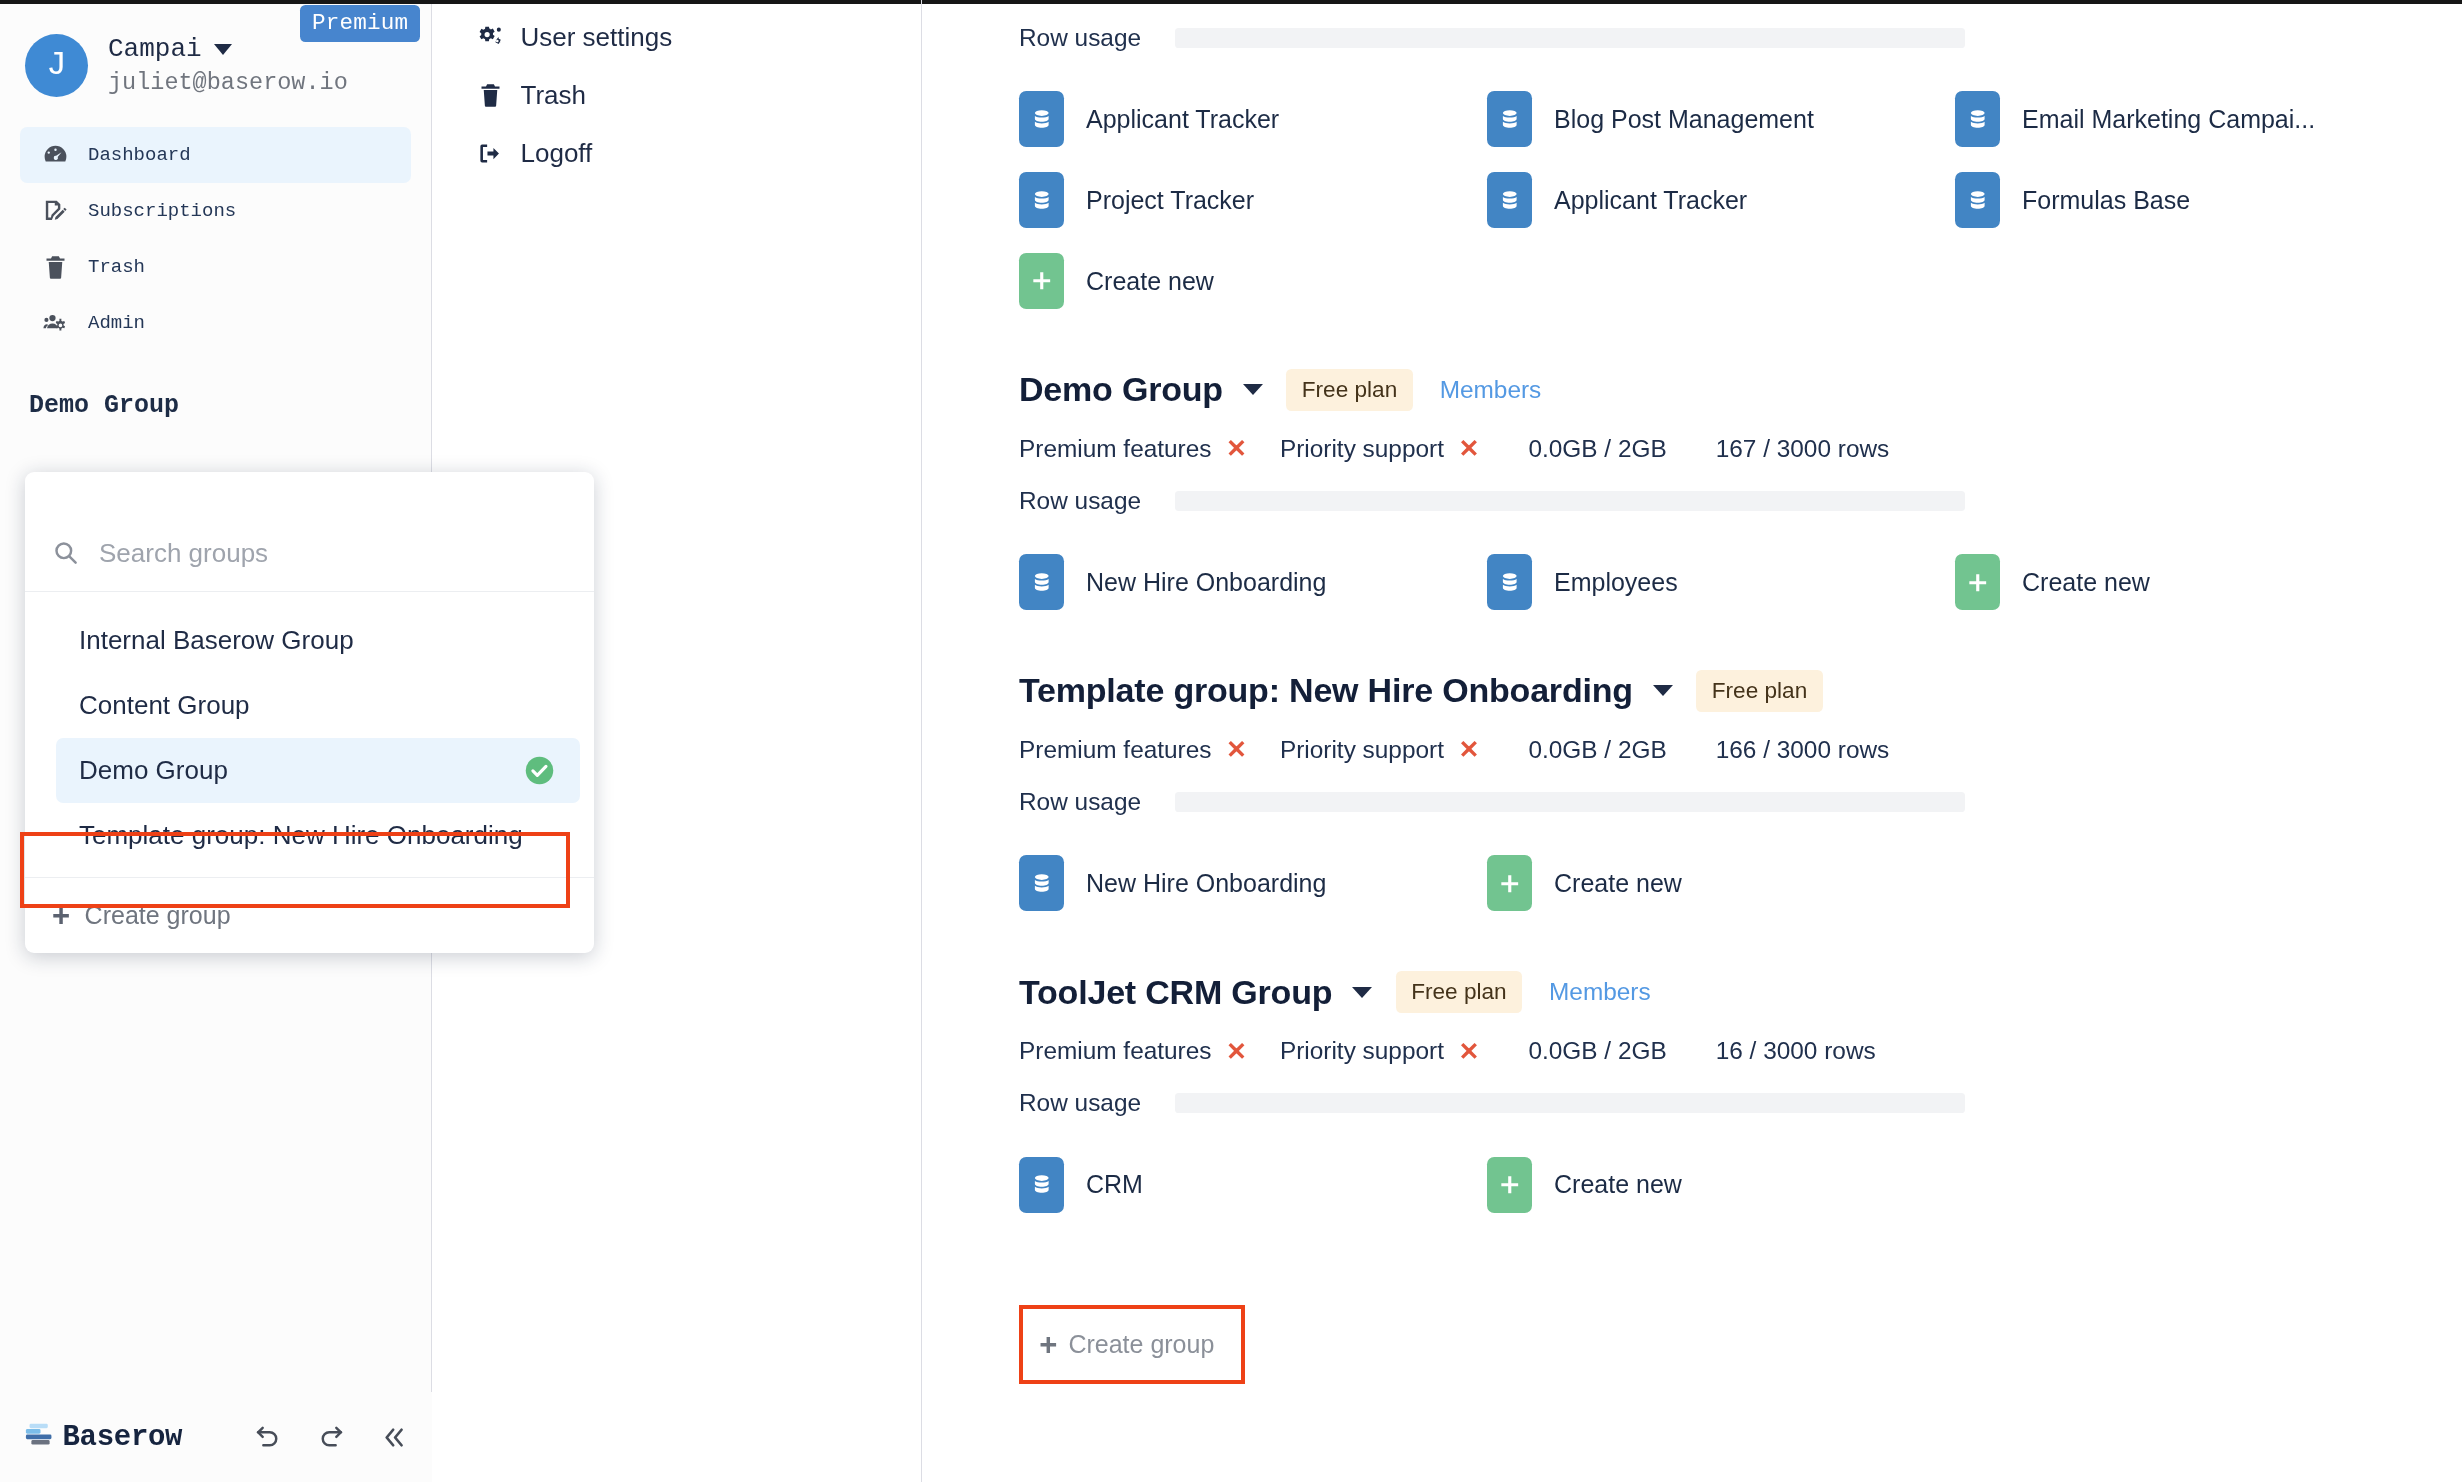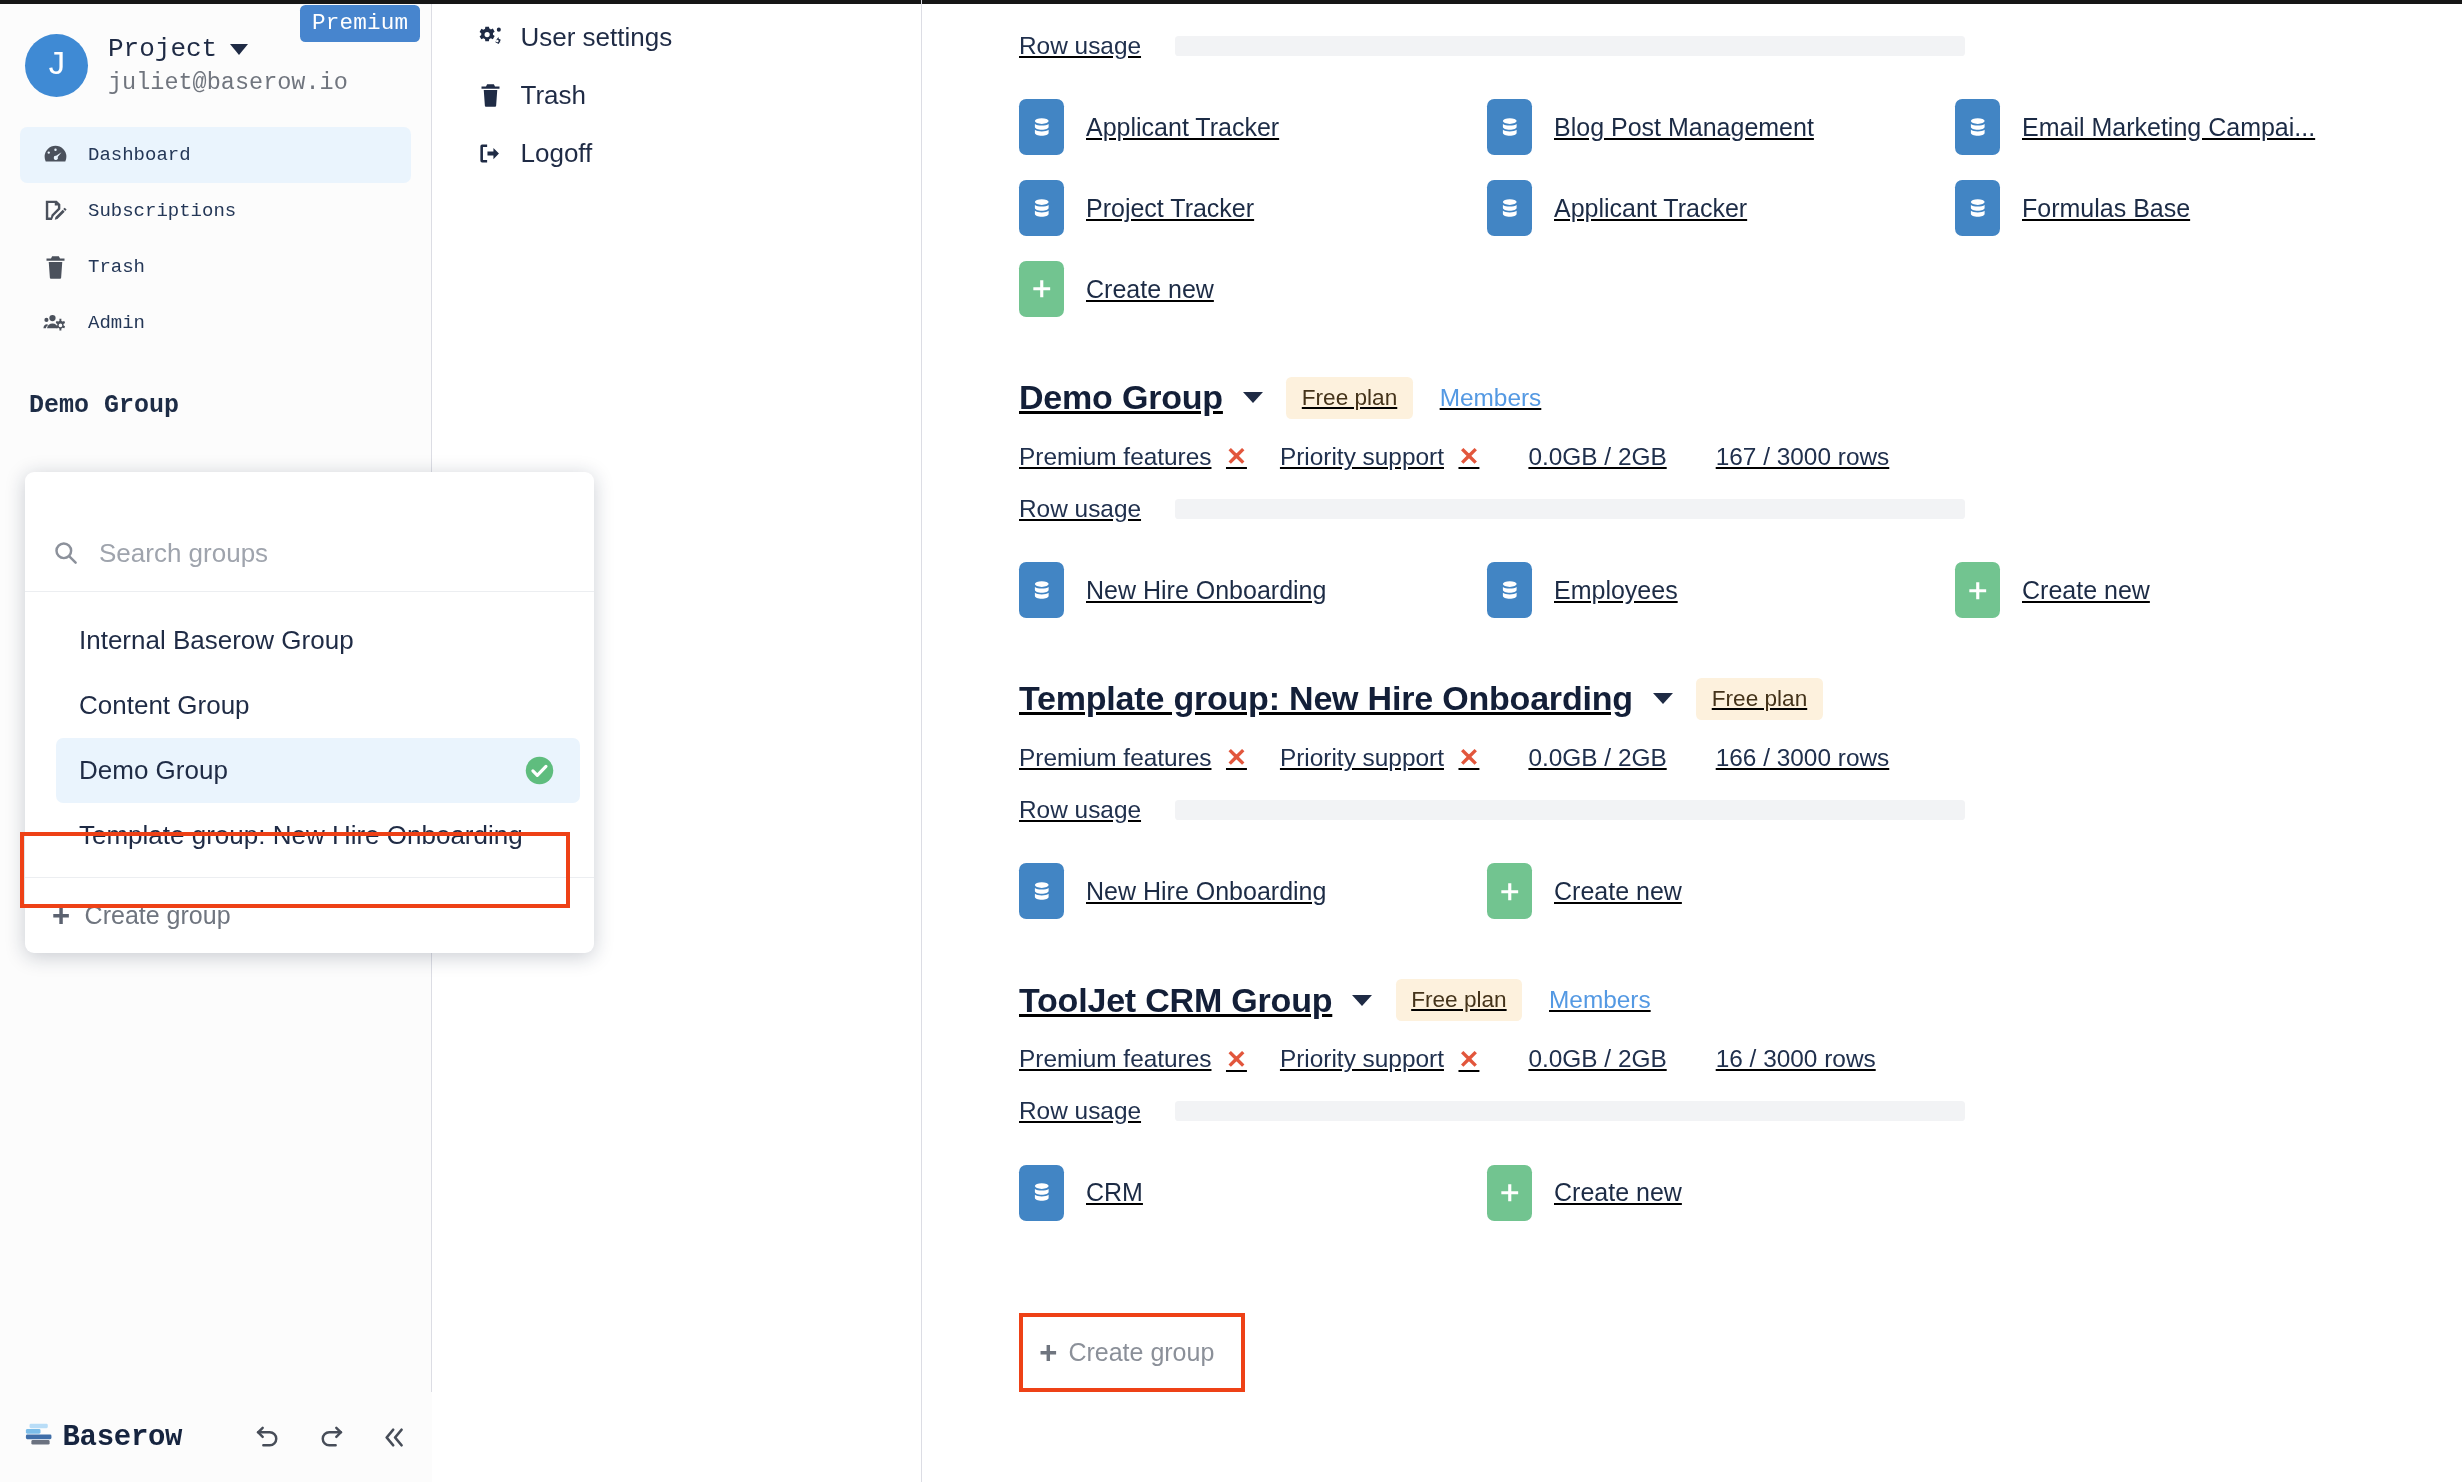--- a/index.html
+++ b/index.html
@@ -87,21 +87,21 @@
   .settings-panel .topline { position:absolute; top:0; left:0; right:0; height:3.6px; background:#161616;}
   .set-item {
     display:flex; align-items:center; gap: 14.5px;
     margin-left: 43px; height: 58px; font-size: 26px; color:#1f2b45;
   }
   .set-ico { width:31px; height:31px; flex:0 0 31px; display:flex; align-items:center; justify-content:center; }
 
   
   .main { position:relative; flex:1 1 auto; height:1482px; background:#fff; padding-top:3.6px; overflow:hidden;}
   .main .topline { position:absolute; top:0; left:0; right:0; height:3.6px; background:#161616; }
-  .content { padding: 8px 0 0 97px; text-decoration: underline; }
+  .content { padding: 0 0 0 97px; }
 
   .rowusage-line { display:flex; align-items:center; gap: 18px; }
   .rowusage-label { font-size: 24.4px; color:#20304d; width: 138px; flex:0 0 138px;}
   .bar-track { height: 20px; width: 790px; background:#f2f3f5; border-radius: 3.6px; overflow:hidden; }
   .bar-fill { height:100%; background:#4285c4; border-radius:3.6px 0 0 3.6px; }
 
   .apps-grid { display:flex; flex-wrap: wrap; margin-top: 27px; }
   .app-cell { width: 468px; height: 81px; display:flex; align-items:center; gap: 22px; }
   .app-ico {
     width: 45px; height: 56px; border-radius: 7.2px; flex: 0 0 45px;
@@ -182,21 +182,21 @@
 
   <div class="sidebar">
     <div class="topbar-black"></div>
 
     <div class="premium-badge">Premium</div>
 
     <div class="user-block">
       <div class="avatar">J</div>
       <div class="user-text">
         <div class="user-name">
-          <span>Project</span>
+          <span>Campai</span>
           <span class="caret-down"></span>
         </div>
         <div class="user-email">juliet@baserow.io</div>
       </div>
     </div>
 
     <div class="nav">
       <div class="nav-item active">
         <span class="nav-ico">
           <svg width="29" height="29" viewBox="0 0 24 24">

